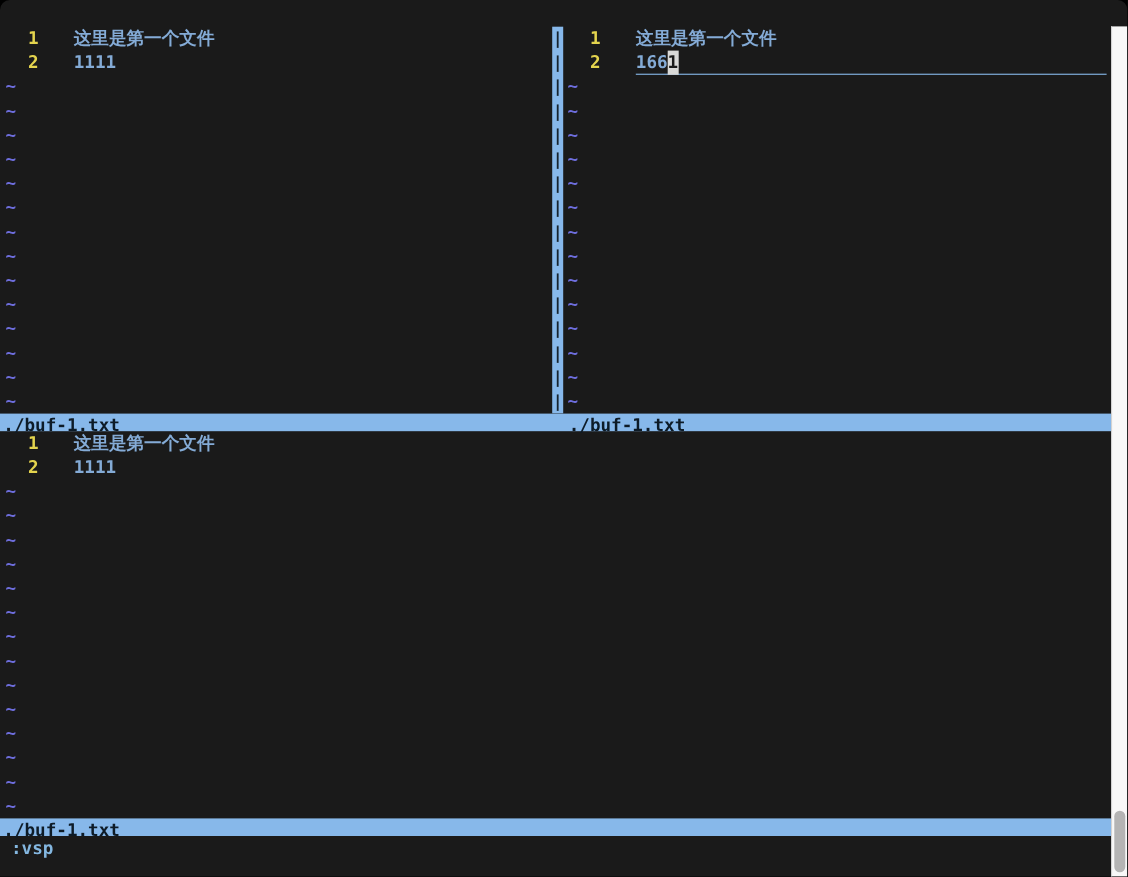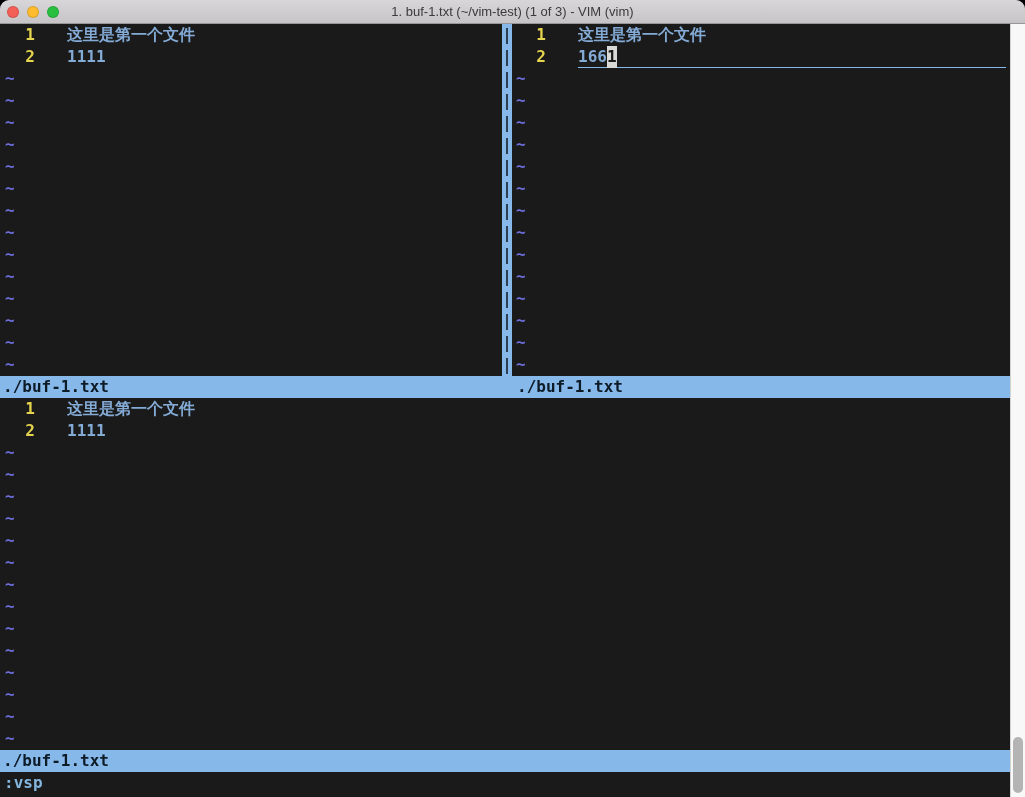--- a/index.html
+++ b/index.html
@@ -58,55 +58,47 @@
     flex:1;margin-right:4px;
     border-bottom:1px solid var(--cursorline-underline,#87b8ea);
     box-sizing:border-box;
   }
   .cursor-block{
     display:inline-block;width:10px;
     background:var(--cursor-bg,#d9d9d7);color:var(--cursor-fg,#1a1a1a);
   }
   .tilde-row{color:var(--tilde,#6e6edd);padding-left:2px;}
   .statusline{
-    height:22px;line-height:22px;position:relative;
+    height:16px;line-height:22px;position:relative;
     background:var(--status-bg,#87b8ea);color:var(--status-fg,#0d1b27);
     flex:0 0 auto;
   }
   .statusline .sl-left{padding-left:3px;}
   .statusline .sl-right{position:absolute;left:517px;top:0;}
   .cmdline{
-    flex:1;line-height:22px;padding-left:4px;
+    flex:1;line-height:22px;padding-left:10px;
     color:var(--cmd-fg,#84b7e0);
     border-radius:11px;
   }
   
   .scrollbar{
     flex:1;position:relative;
     background:var(--scroll-track,#f8f8f8);
     border-left:1px solid #d2d2d2;box-sizing:border-box;
   }
   .scroll-thumb{
     position:absolute;left:2px;right:2px;top:713px;height:56px;
     background:var(--scroll-thumb,#b4b4b4);border-radius:6px;
   }
 </style>
 </head>
 <body>
 
 <div class="window">
 
-  <div class="titlebar">
-    <div class="traffic">
-      <span class="tl red"></span>
-      <span class="tl yellow"></span>
-      <span class="tl green"></span>
-    </div>
-    <div class="title">1. buf-1.txt (~/vim-test) (1 of 3) - VIM (vim)</div>
-  </div>
 
   <div class="vim">
     <div class="textarea">
 
       <div class="topsplit">
         <div class="vwin left" id="win-top-left">
             <div class="row"><span class="linenr">1</span><span class="linetext">这里是第一个文件</span></div>
             <div class="row"><span class="linenr">2</span><span class="linetext">1111</span></div>
             <div class="row tilde-row">~</div>
             <div class="row tilde-row">~</div>

